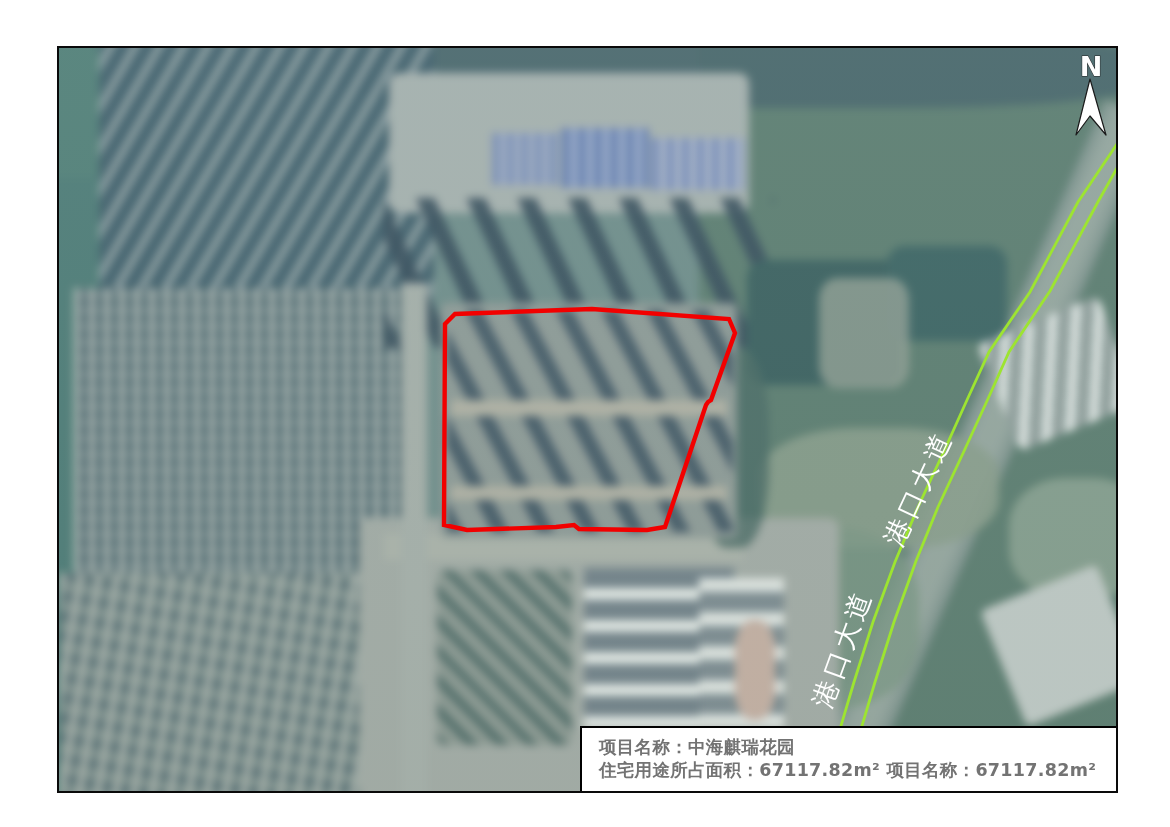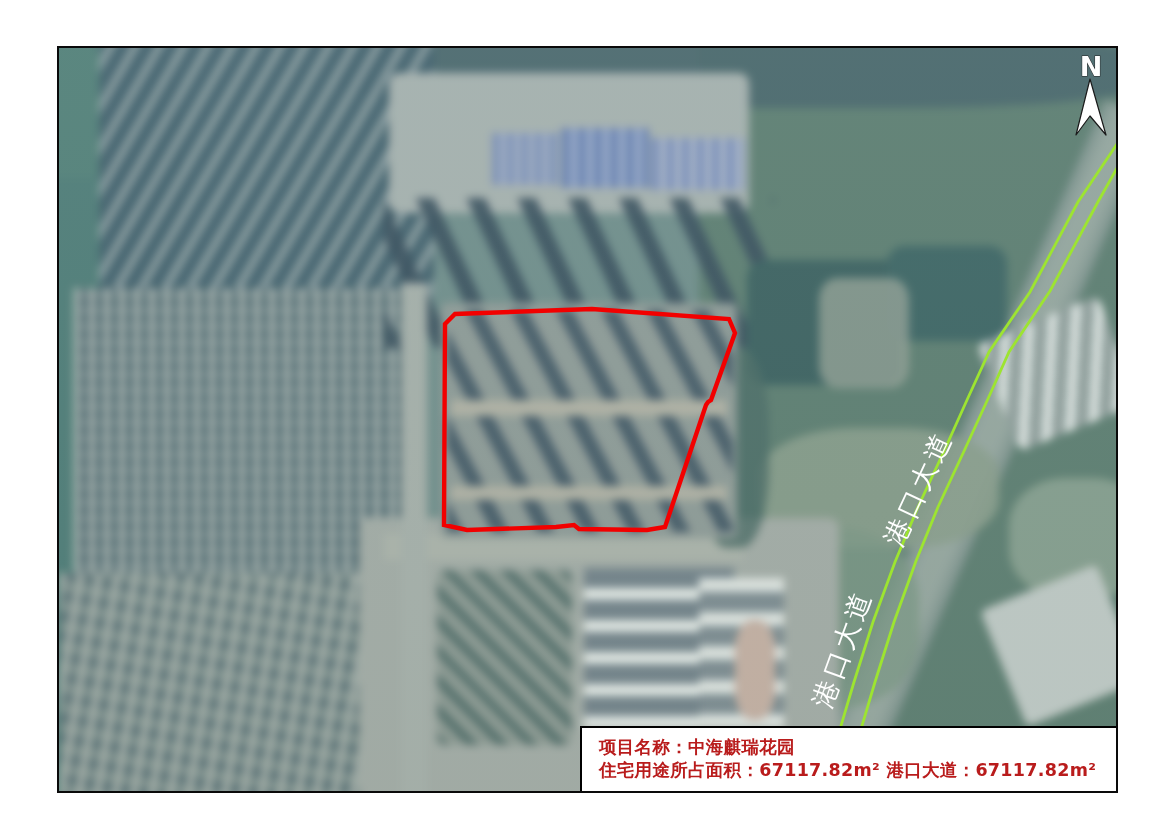--- a/index.html
+++ b/index.html
@@ -4,21 +4,21 @@
 <style>
   html,body{margin:0;padding:0;background:#ffffff;}
   body{font-family:"DejaVu Sans","Liberation Sans",sans-serif;}
   .page{position:relative;width:1170px;height:827px;background:#ffffff;overflow:hidden;}
   .map{position:absolute;left:57px;top:46px;width:1057px;height:743px;border:2px solid #0a0a0a;overflow:hidden;background:#71908c;}
   .sat{position:absolute;left:0;top:0;width:1057px;height:743px;filter:blur(4px) saturate(.95);}
   .b{position:absolute;}
   .overlay-svg{position:absolute;left:0;top:0;width:1057px;height:743px;z-index:5;}
   .tone{position:absolute;inset:0;z-index:4;background:linear-gradient(180deg,rgba(150,175,185,.10),rgba(90,110,115,.06));pointer-events:none;}
   .info-box{position:absolute;right:-2px;bottom:-2px;width:534px;height:63px;background:#ffffff;border:2px solid #000000;z-index:8;box-sizing:content-box;}
-  .info-text{padding:8px 0 0 17px;font-size:17.5px;font-weight:700;line-height:23px;color:#b91c1c;letter-spacing:.3px;white-space:nowrap;}
+  .info-text{padding:8px 0 0 17px;font-size:17.5px;font-weight:700;line-height:23px;color:#737373;letter-spacing:.3px;white-space:nowrap;}
   .road-label{font-size:27px;letter-spacing:4px;fill:#ffffff;font-weight:500;}
   .north-n{font-size:27px;font-weight:700;fill:#ffffff;stroke:#222222;stroke-width:.9;paint-order:stroke fill;}
 </style>
 </head>
 <body>
 
 <div class="page">
   <div class="map">
 
     <div class="sat">
@@ -75,18 +75,18 @@
 
       <g>
         <text class="north-n" x="1032" y="28" text-anchor="middle">N</text>
         <polygon points="1031,31 1017,87 1031,68 1047,87" fill="#ffffff" stroke="#1a1a1a" stroke-width="1.2" stroke-linejoin="round"></polygon>
       </g>
     </svg>
 
     <div class="info-box">
       <div class="info-text">
         <div>项目名称：中海麒瑞花园</div>
-        <div>住宅用途所占面积：67117.82m² 港口大道：67117.82m²</div>
+        <div>住宅用途所占面积：67117.82m² 项目名称：67117.82m²</div>
       </div>
     </div>
 
   </div>
 </div>
 
 </body></html>

